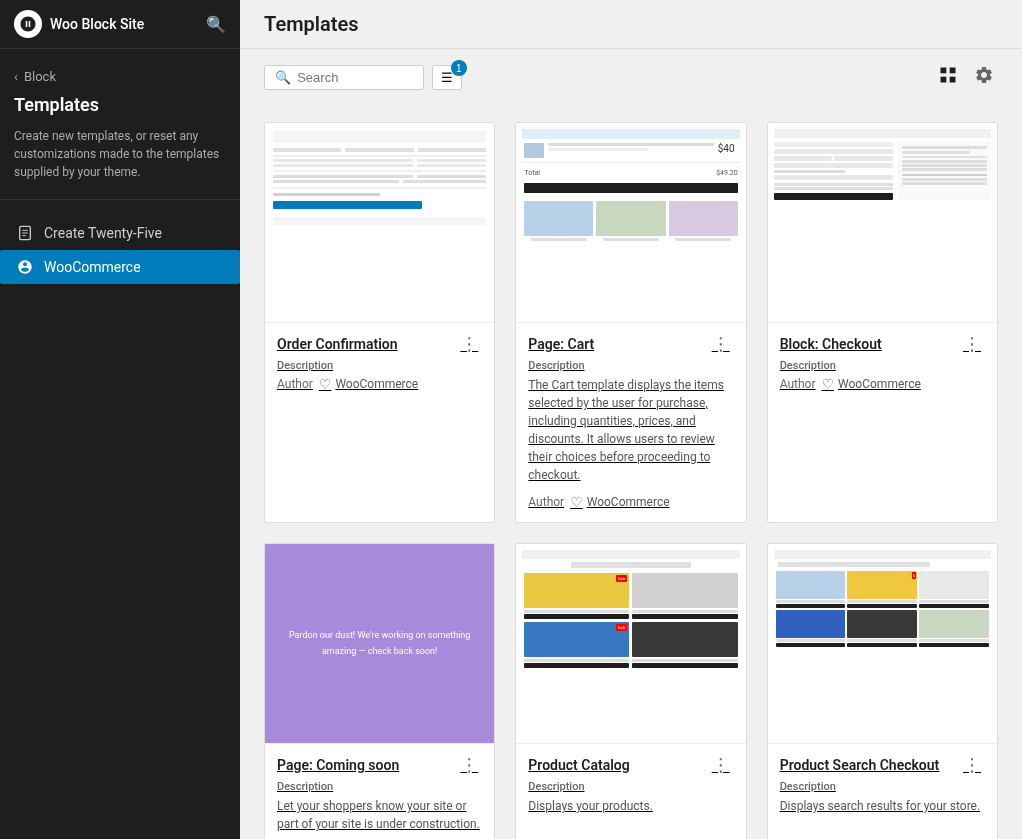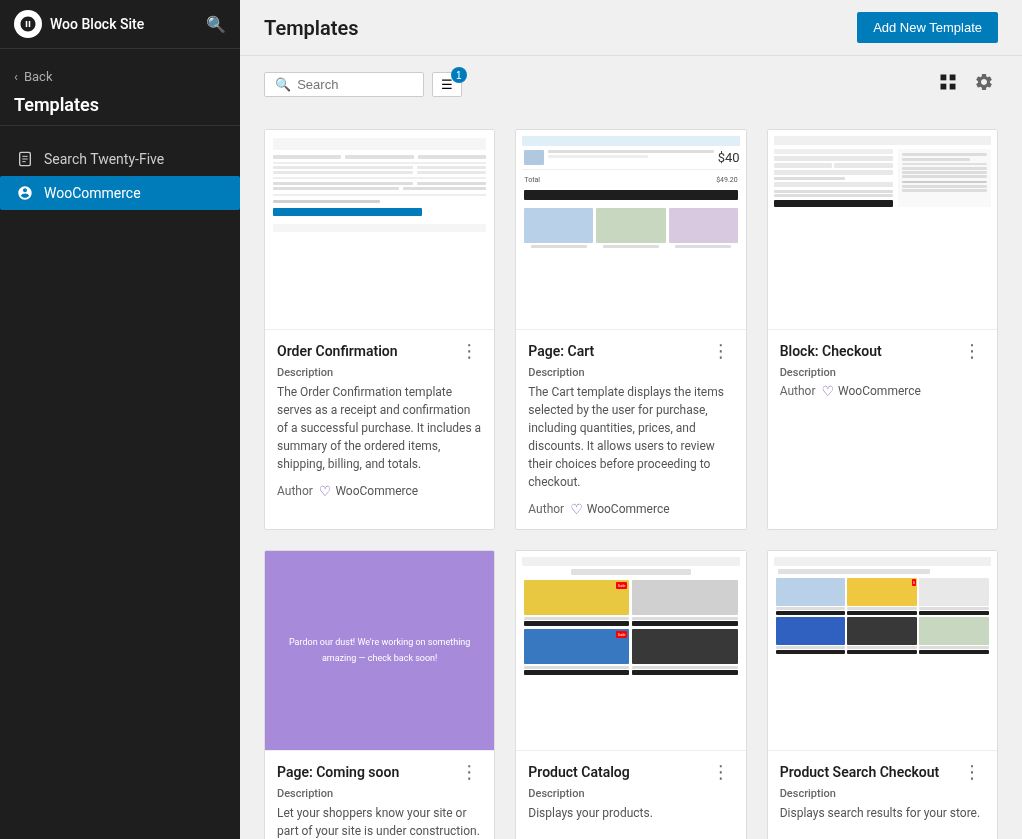--- a/index.html
+++ b/index.html
@@ -247,20 +247,21 @@
     }
     
     .preview-order {
       background: #fff;
       font-size: 3px;
       overflow: hidden;
     }
 
     .template-info {
       padding: 12px;
+      text-decoration: underline;
     }
     .template-title-row {
       display: flex;
       align-items: center;
       justify-content: space-between;
       margin-bottom: 6px;
     }
     .template-name {
       font-size: 14px;
       font-weight: 600;
@@ -322,53 +323,53 @@
           <path d="M12 2C6.48 2 2 6.48 2 12s4.48 10 10 10 10-4.48 10-10S17.52 2 12 2zm-1 14H9V8h2v8zm4 0h-2V8h2v8z"></path>
         </svg>
     </div>
     <span class="sidebar-site-title">Woo Block Site</span>
     <span class="sidebar-search-icon">🔍</span>
   </div>
 
   <div class="sidebar-nav-section">
     <div class="sidebar-back-btn">
       <span>‹</span>
-      <span>Back</span>
+      <span>Block</span>
     </div>
     <div class="sidebar-templates-heading">Templates</div>
+    <div class="sidebar-description">Create new templates, or reset any customizations made to the templates supplied by your theme.</div>
     <hr class="sidebar-divider">
   </div>
 
   <div class="sidebar-menu">
     <div class="sidebar-menu-item">
       <span class="item-icon">
         <svg width="16" height="16" viewBox="0 0 24 24" fill="currentColor">
             <rect x="4" y="2" width="16" height="20" rx="2" fill="none" stroke="currentColor" stroke-width="2"></rect>
             <line x1="8" y1="8" x2="16" y2="8" stroke="currentColor" stroke-width="1.5"></line>
             <line x1="8" y1="12" x2="16" y2="12" stroke="currentColor" stroke-width="1.5"></line>
             <line x1="8" y1="16" x2="13" y2="16" stroke="currentColor" stroke-width="1.5"></line>
           </svg>
       </span>
-      <span>Search Twenty-Five</span>
+      <span>Create Twenty-Five</span>
     </div>
     <div class="sidebar-menu-item active">
       <span class="item-icon">
         <svg width="16" height="16" viewBox="0 0 24 24" fill="currentColor">
             <path d="M12 2C6.48 2 2 6.48 2 12s4.48 10 10 10 10-4.48 10-10S17.52 2 12 2zm0 3c1.66 0 3 1.34 3 3s-1.34 3-3 3-3-1.34-3-3 1.34-3 3-3zm0 14.2c-2.5 0-4.71-1.28-6-3.22.03-1.99 4-3.08 6-3.08 1.99 0 5.97 1.09 6 3.08-1.29 1.94-3.5 3.22-6 3.22z"></path>
           </svg>
       </span>
       <span>WooCommerce</span>
     </div>
   </div>
 </div>
 
 <div class="main-content">
   <div class="main-header">
     <h1 class="main-title">Templates</h1>
-    <button class="add-new-btn">Add New Template</button>
   </div>
 
   <div class="toolbar">
     <div class="toolbar-left">
       <div class="search-box">
         <span class="search-icon-inner">🔍</span>
         <input type="text" placeholder="Search" style="">
       </div>
       <button class="filter-btn">
         <span>☰</span>
@@ -427,42 +428,41 @@
             <div style="height:8px;background:#007cba;width:70%;border-radius:1px;margin-top:5px;"></div>
             <div style="background:#f5f5f5;height:8px;margin-top:8px;border-radius:1px;"></div>
           </div>
         </div>
         <div class="template-info">
           <div class="template-title-row">
             <span class="template-name">Order Confirmation</span>
             <button class="template-more-btn">⋮</button>
           </div>
           <div class="template-desc-label">Description</div>
-          <div class="template-desc-text">The Order Confirmation template serves as a receipt and confirmation of a successful purchase. It includes a summary of the ordered items, shipping, billing, and totals.</div>
           <div class="template-author-row">
             <span class="author-label">Author</span>
             <div class="author-logo">
               <span class="woo-icon">♡</span>
               <span>WooCommerce</span>
             </div>
           </div>
         </div>
       </div>
 
       <div class="template-card">
         <div class="template-preview" style="background:#e8f4fc;">
           <div style="width:100%;height:100%;background:#fff;padding:6px;">
             <div style="background:#e0eef8;height:10px;margin-bottom:4px;border-radius:1px;"></div>
             <div style="display:flex;align-items:flex-start;gap:4px;margin-bottom:4px;padding:0 2px;">
               <div style="width:20px;height:15px;background:#b0c8e0;border-radius:1px;flex-shrink:0;"></div>
               <div style="flex:1;">
                 <div style="height:3px;background:#ddd;margin-bottom:2px;border-radius:1px;"></div>
                 <div style="height:3px;background:#eee;width:60%;border-radius:1px;"></div>
               </div>
-              <div style="width:20px;font-size:13px;color:#333;">$40</div>
+              <div style="width:20px;font-size:10px;color:#333;">$40</div>
             </div>
             <div style="border-top:1px solid #eee;margin:4px 0;"></div>
             <div style="display:flex;justify-content:space-between;padding:2px;font-size:7px;color:#555;">
               <span>Total</span>
                 <span>$49.20</span>
             </div>
             <div style="height:10px;background:#1e1e1e;border-radius:1px;margin:4px 2px;"></div>
             <div style="display:flex;gap:3px;padding:4px 2px 0;">
               <div style="flex:1;">
                 <div style="height:35px;background:#b8d0e8;border-radius:1px;margin-bottom:2px;"></div>

